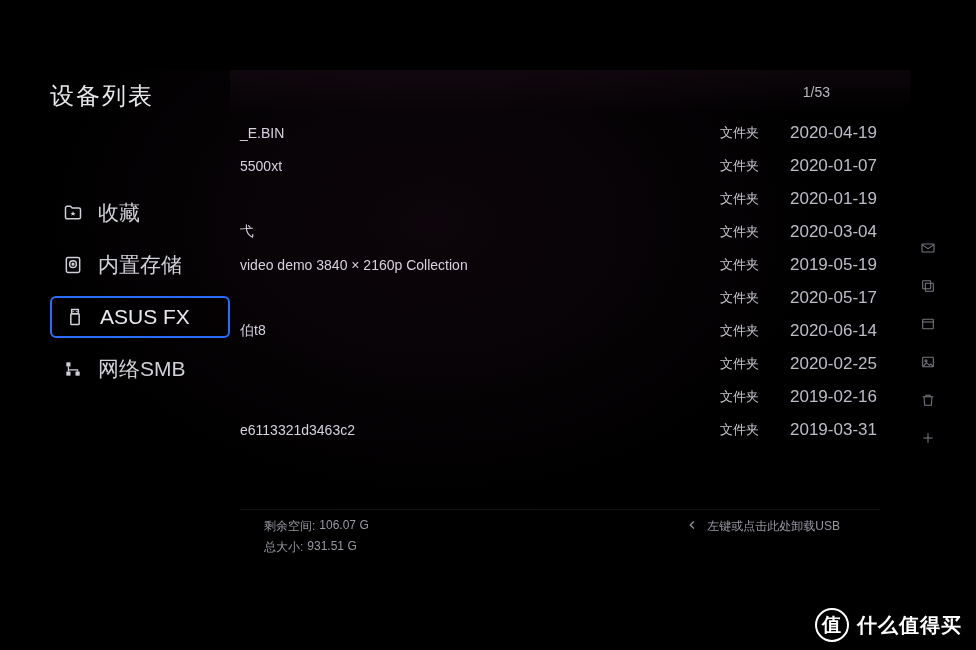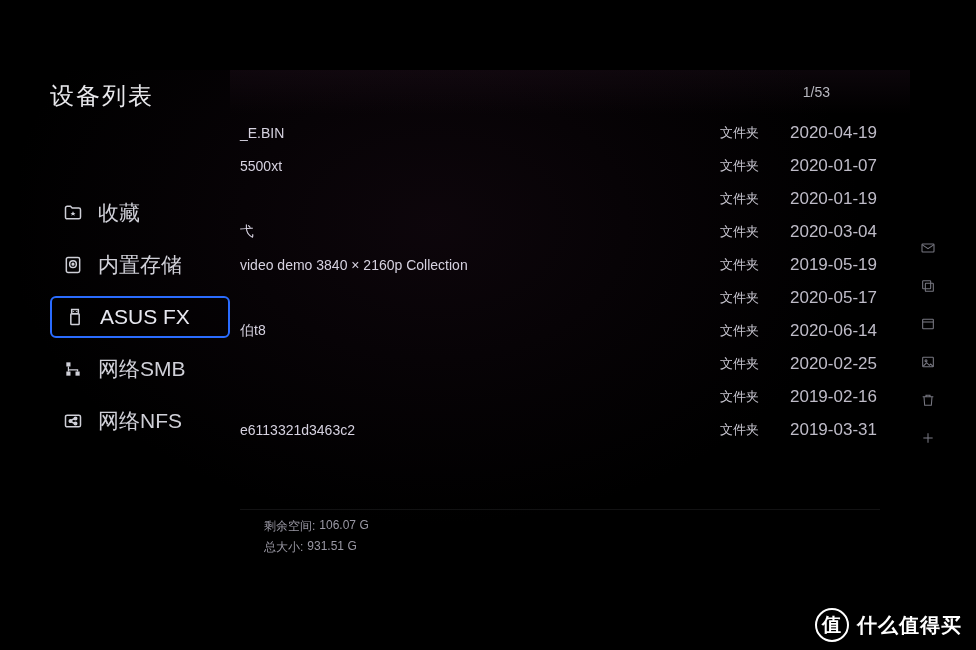--- a/index.html
+++ b/index.html
@@ -148,32 +148,20 @@
           <span class="icon">
             <svg viewBox="0 0 24 24" width="20" height="20" fill="currentColor">
               <rect x="4" y="4" width="5" height="5"></rect>
               <rect x="4" y="15" width="5" height="5"></rect>
               <rect x="15" y="15" width="5" height="5"></rect>
               <path d="M6.5 9v4h11v2M6.5 13v2" stroke="currentColor" stroke-width="1.5" fill="none"></path>
             </svg>
           </span>
           <span>网络SMB</span>
         </div>
-        <div class="sbitem">
-          <span class="icon">
-            <svg viewBox="0 0 24 24" width="20" height="20" fill="none" stroke="currentColor" stroke-width="1.8">
-              <rect x="3" y="5" width="18" height="14" rx="2"></rect>
-              <circle cx="9" cy="12" r="1.5" fill="currentColor"></circle>
-              <circle cx="15" cy="9" r="1.5" fill="currentColor"></circle>
-              <circle cx="15" cy="15" r="1.5" fill="currentColor"></circle>
-              <path d="M10 11l4-2M10 13l4 2"></path>
-            </svg>
-          </span>
-          <span>网络NFS</span>
-        </div>
       </div>
   </div>
 
   <div class="main">
     <div class="topbar">
       <span>1/53</span>
     </div>
     <div class="rows" id="file-rows">
         <div class="row">
           <span class="name">_E.BIN</span>
@@ -231,20 +219,28 @@
       <div class="footer-left">
         <span>
           <span>剩余空间:</span>
           <span>106.07 G</span>
         </span>
         <span>
           <span>总大小:</span>
           <span>931.51 G</span>
         </span>
       </div>
+      <div class="footer-right">
+        <span class="icon">
+          <svg width="14" height="14" viewBox="0 0 24 24" fill="none" stroke="currentColor" stroke-width="2">
+              <path d="M15 18l-6-6 6-6"></path>
+            </svg>
+        </span>
+        <span>左键或点击此处卸载USB</span>
+      </div>
     </div>
   </div>
 
   <div class="right-icons" id="right-icons">
       <div class="ri"><svg viewBox="0 0 24 24" width="16" height="16" fill="none" stroke="currentColor" stroke-width="1.6">
           <rect x="3" y="6" width="18" height="12" rx="1"></rect>
           <path d="M3 7l9 6 9-6"></path>
         </svg></div>
       <div class="ri"><svg viewBox="0 0 24 24" width="16" height="16" fill="none" stroke="currentColor" stroke-width="1.6">
           <rect x="8" y="8" width="12" height="12" rx="1"></rect>

